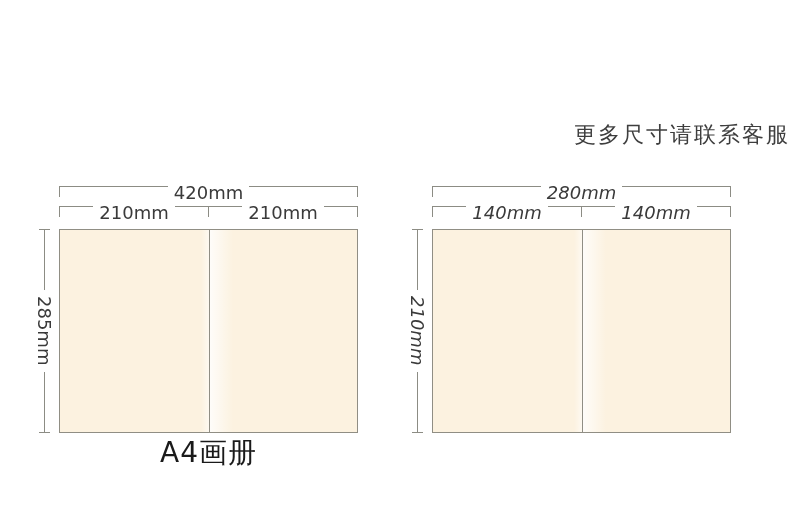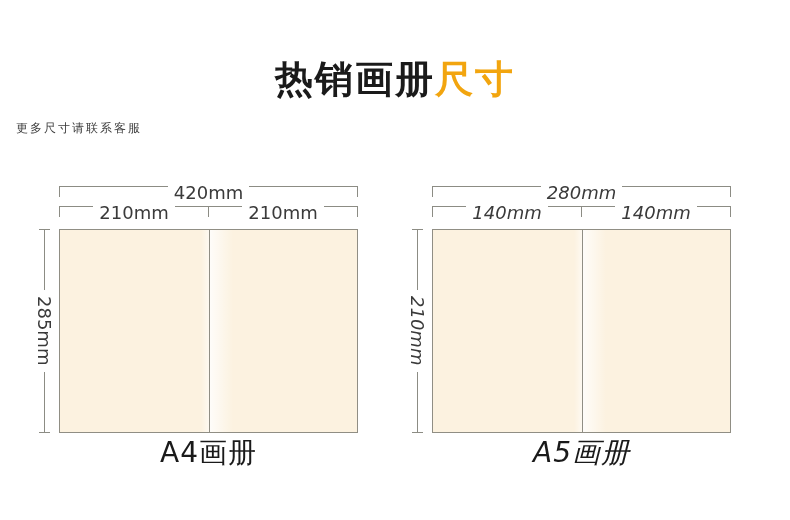--- a/index.html
+++ b/index.html
@@ -24,22 +24,22 @@
     position:absolute;top:54px;left:0;right:0;
     text-align:center;
     font-size:38px;font-weight:bold;
     letter-spacing:2px;
     color:var(--title-text);
     white-space:nowrap;
   }
   .title .accent{color:var(--accent);}
   .subtitle{
     position:absolute;top:120px;left:16px;right:0;
-    text-align:left;
-    font-size:12px;
+    text-align:right;
+    font-size:22px;
     letter-spacing:2px;
     color:var(--subtitle-text);
     white-space:nowrap;
   }
   .diagram{
     position:absolute;top:186px;
     width:329px;
   }
   .diagram.d1{left:29px;}
   .diagram.d2{left:402px;font-style:italic;}
@@ -98,23 +98,20 @@
     letter-spacing:1px;
     color:var(--title-text);
     white-space:nowrap;
   }
 </style>
 </head>
 <body>
 
 <div class="screen">
 
-  <div class="title">
-    <span>热销画册</span><span class="accent">尺寸</span>
-  </div>
 
   <div class="subtitle">更多尺寸请联系客服</div>
 
   <div class="diagram d1">
     <div class="dim-row total">
       <span class="tick-v"></span>
       <span class="seg-h"></span>
       <span class="dim-text">420mm</span>
       <span class="seg-h"></span>
       <span class="tick-v"></span>
@@ -173,16 +170,15 @@
         <span class="vdim-text">210mm</span>
         <span class="seg-v"></span>
         <span class="tick-h"></span>
       </div>
       <div class="paper">
         <span class="fold-glow-left"></span>
         <span class="fold-glow-right"></span>
         <span class="fold-line"></span>
       </div>
     </div>
-    <div class="caption">A5画册</div>
   </div>
 
 </div>
 
 </body></html>

